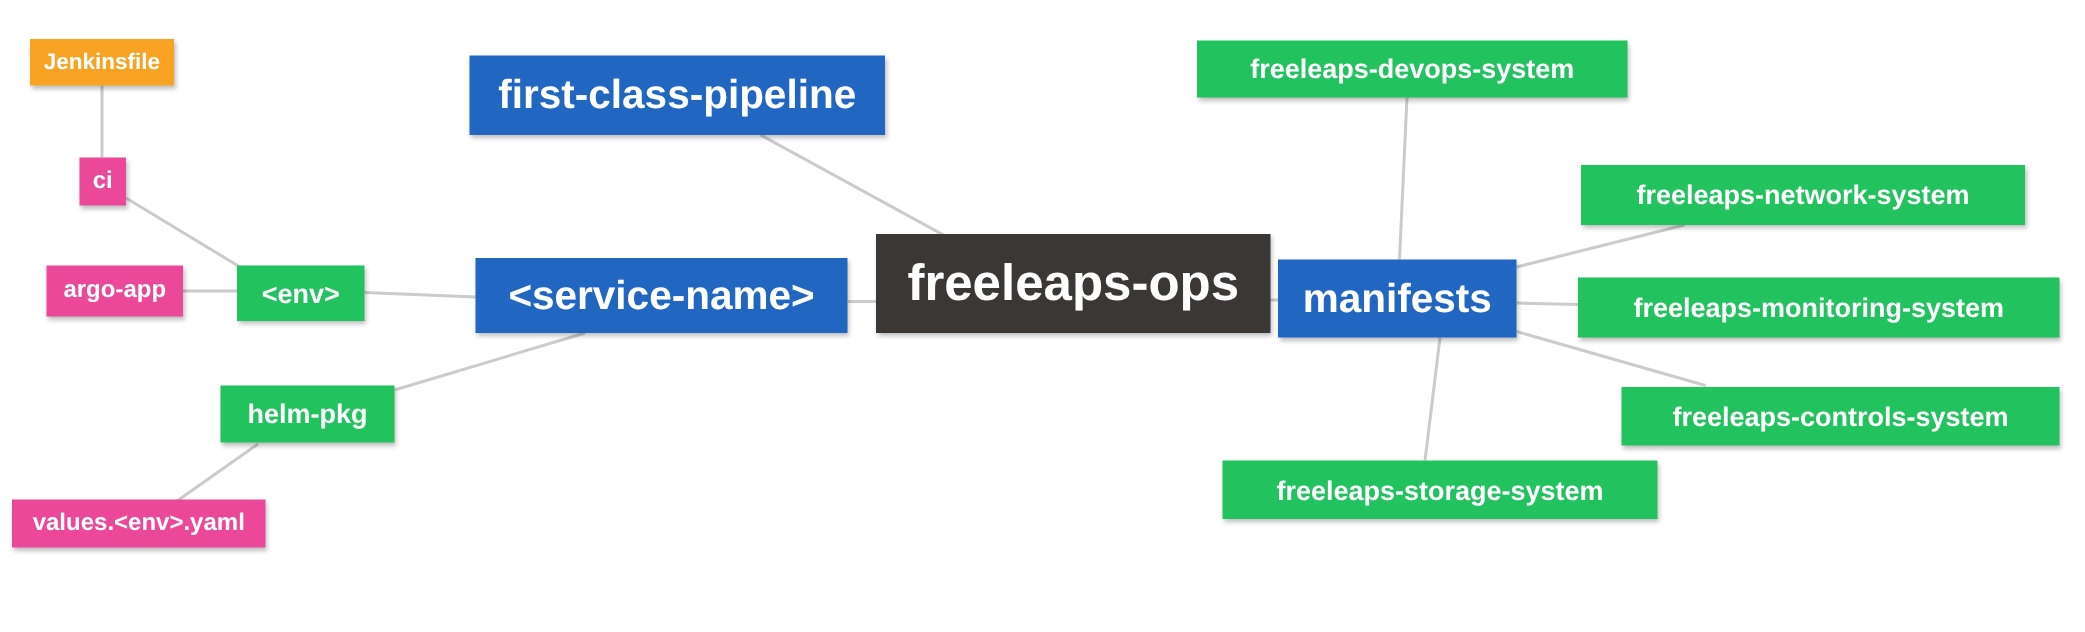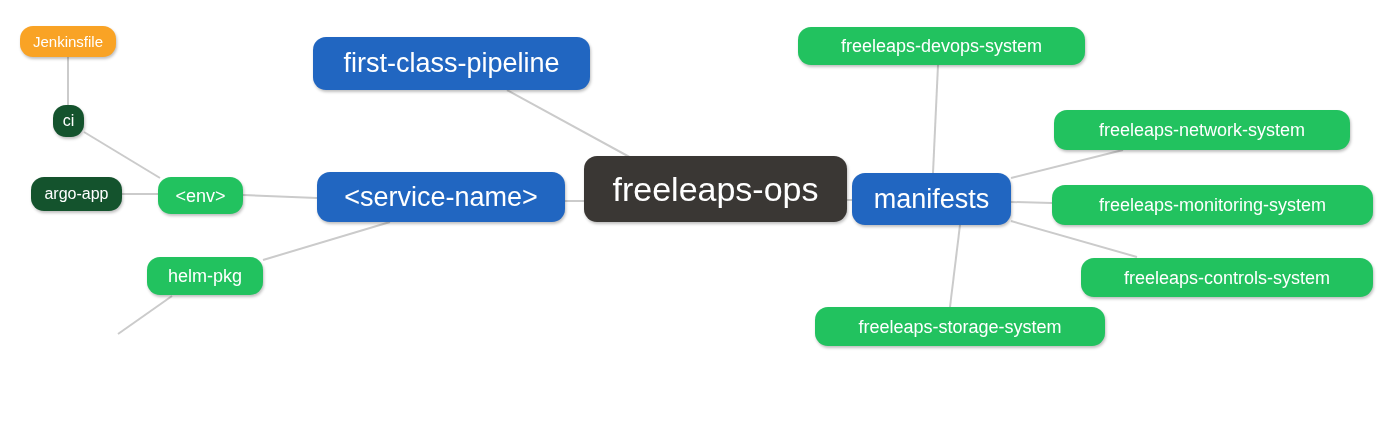--- a/index.html
+++ b/index.html
@@ -13,31 +13,32 @@
   }
   svg.edges { position: absolute; left: 0; top: 0; }
   svg.edges line { stroke: #cbcbcb; stroke-width: 2; }
   .node {
     position: absolute;
     box-sizing: border-box;
     display: flex;
     align-items: center;
     justify-content: center;
     color: #ffffff;
-    border-radius: 13px;
+    border-radius: 0;
     white-space: nowrap;
     box-shadow: 1px 2px 3px rgba(0,0,0,0.25);
     cursor: pointer;
     line-height: 1;
     user-select: none;
+    font-weight: bold;
   }
   .lv-root   { background: #3A3734; font-size: 34px; }
   .lv-blue   { background: #2166C1; font-size: 27px; }
   .lv-green  { background: #22C25F; font-size: 18px; }
-  .lv-red    { background: #14532d; font-size: 16px; }
+  .lv-red    { background: #ec4899; font-size: 16px; }
   .lv-orange { background: #F9A325; font-size: 15px; }
 </style>
 </head>
 <body>
 
 <div class="canvas">
 
   <svg class="edges" width="1390" height="421">
     <line x1="68" y1="57" x2="68" y2="105"></line>
     <line x1="84" y1="132" x2="160" y2="178"></line>
@@ -58,20 +59,21 @@
   <div class="node lv-orange" style="left:20px;  top:26px;  width:96px;  height:31px;">Jenkinsfile</div>
 
   <div class="node lv-red" style="left:53px;  top:105px; width:31px;  height:32px;">ci</div>
 
   <div class="node lv-red" style="left:31px;  top:177px; width:91px;  height:34px;">argo-app</div>
 
   <div class="node lv-green" style="left:158px; top:177px; width:85px;  height:37px;">&lt;env&gt;</div>
 
   <div class="node lv-green" style="left:147px; top:257px; width:116px; height:38px;">helm-pkg</div>
 
+  <div class="node lv-red" style="left:8px;   top:333px; width:169px; height:32px;">values.&lt;env&gt;.yaml</div>
 
   <div class="node lv-blue" style="left:313px; top:37px;  width:277px; height:53px;">first-class-pipeline</div>
 
   <div class="node lv-blue" style="left:317px; top:172px; width:248px; height:50px;text-align:right;">&lt;service-name&gt;</div>
 
   <div class="node lv-root" style="left:584px; top:156px; width:263px; height:66px;">freeleaps-ops</div>
 
   <div class="node lv-blue" style="left:852px; top:173px; width:159px; height:52px;">manifests</div>
 
   <div class="node lv-green" style="left:798px; top:27px;  width:287px; height:38px;">freeleaps-devops-system</div>

